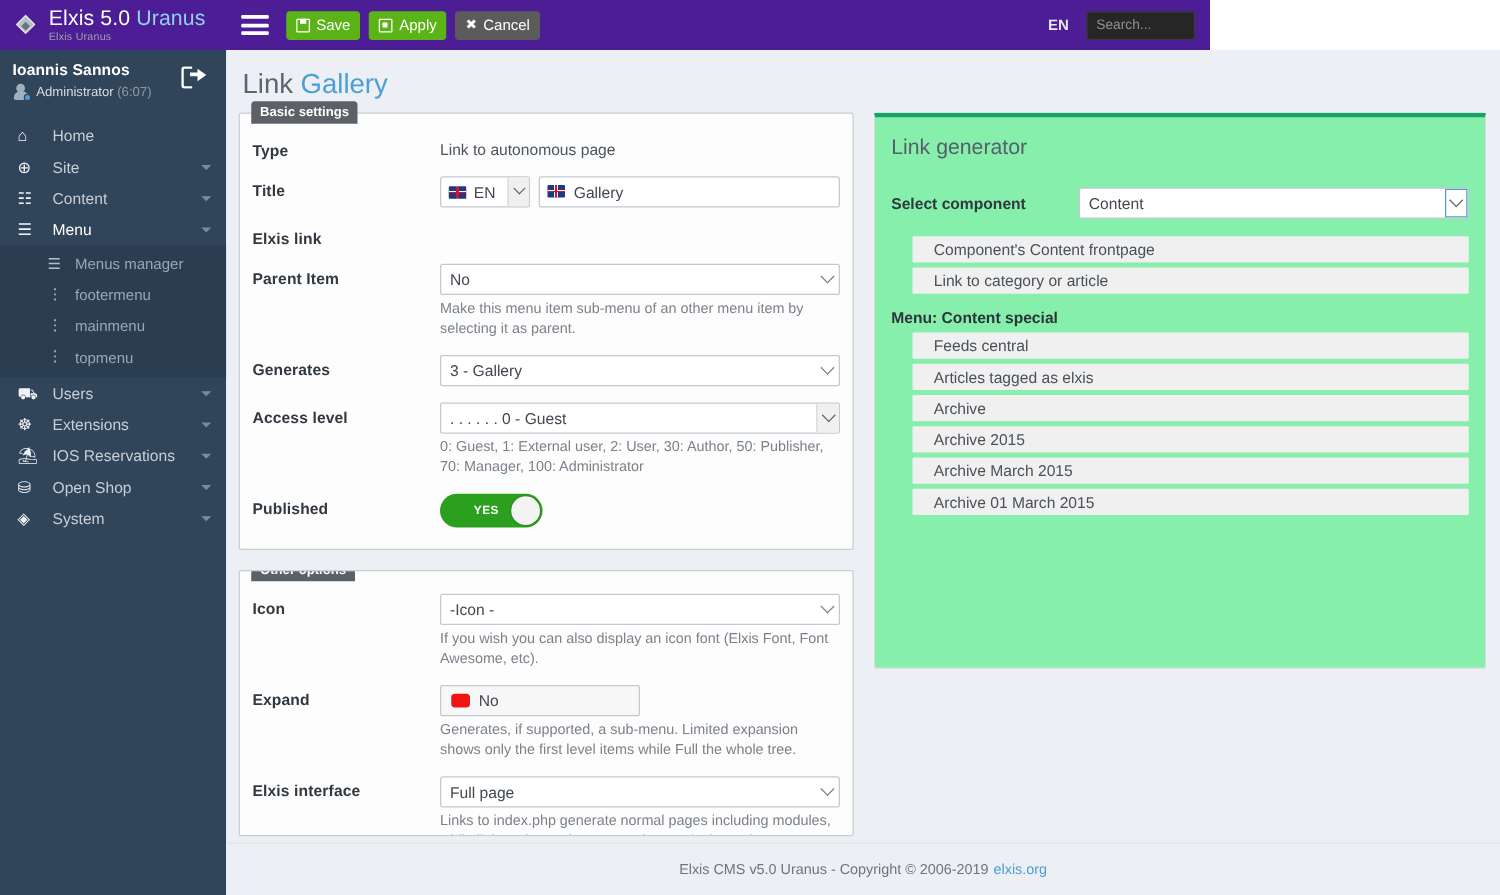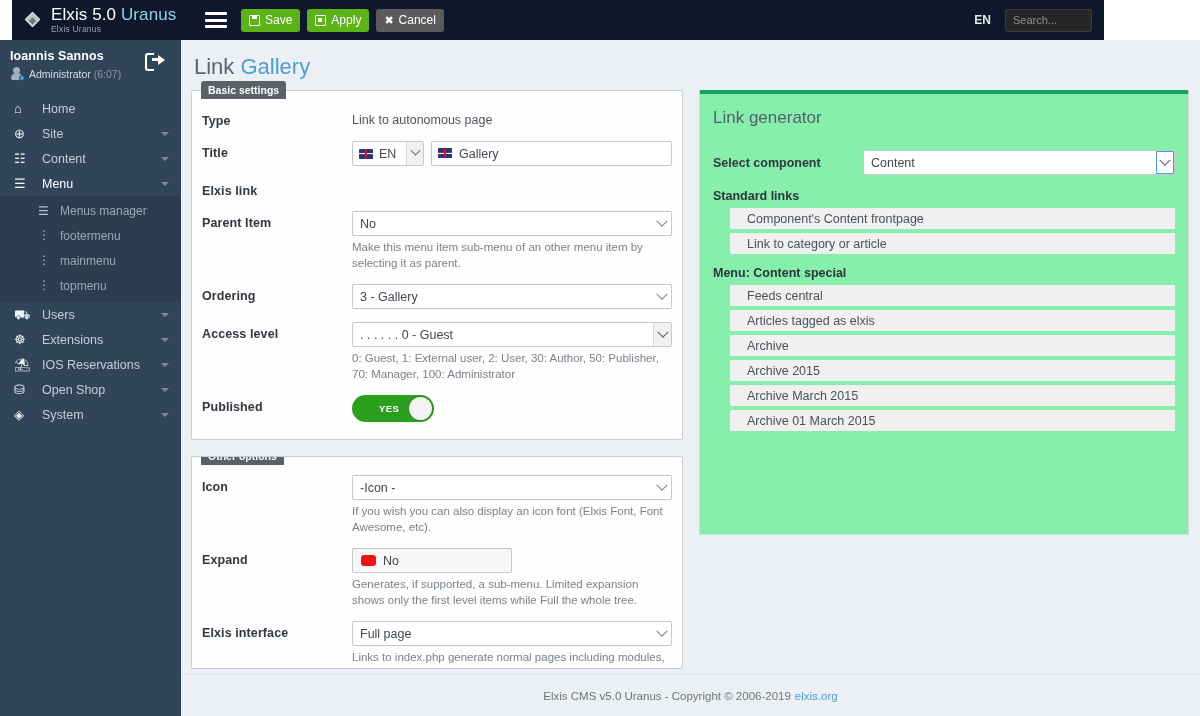--- a/index.html
+++ b/index.html
@@ -7,22 +7,22 @@
     width: 1200px; height: 716px;
     font-family: "Liberation Sans", sans-serif;
     font-size: 13px;
     background: #ffffff;
     overflow: hidden;
   }
   .app { position: relative; width: 1200px; height: 716px; }
 
   
   .topbar {
-    position: absolute; top: 0; left: 12px; width: 1092px; height: 40px;
-    background: #0f172a;
+    position: absolute; top: 0; left: 0; width: 968px; height: 40px;
+    background: #4c1d95;
     display: flex; align-items: center;
   }
   .brand-block {
     width: 181px; height: 40px; display: flex; align-items: center;
     padding-left: 12px; flex: 0 0 181px;
   }
   .brand-logo {
     width: 18px; height: 18px; flex: 0 0 18px; margin-right: 9px;
     position: relative;
   }
@@ -468,21 +468,21 @@
               <div class="rfield">
                 <div class="sel plain">
                   <span>No</span>
                   <span class="chev"></span>
                 </div>
                 <div class="hint">Make this menu item sub-menu of an other menu item by selecting it as parent.</div>
               </div>
             </div>
 
             <div class="row">
-              <div class="rlabel">Ordering</div>
+              <div class="rlabel">Generates</div>
               <div class="rfield">
                 <div class="sel plain">
                   <span>3 - Gallery</span>
                   <span class="chev"></span>
                 </div>
               </div>
             </div>
 
             <div class="row">
               <div class="rlabel">Access level</div>
@@ -557,21 +557,20 @@
           <div class="gen-row">
             <div class="gen-label">Select component</div>
             <div style="flex:1">
               <div class="sel focused">
                 <span>Content</span>
                 <span class="chev"></span>
               </div>
             </div>
           </div>
 
-          <div class="group-head">Standard links</div>
           <div class="link-row">Component's Content frontpage</div>
           <div class="link-row">Link to category or article</div>
 
           <div class="group-head">Menu: Content special</div>
           <div class="link-row">Feeds central</div>
           <div class="link-row">Articles tagged as elxis</div>
           <div class="link-row">Archive</div>
           <div class="link-row">Archive 2015</div>
           <div class="link-row">Archive March 2015</div>
           <div class="link-row">Archive 01 March 2015</div>

